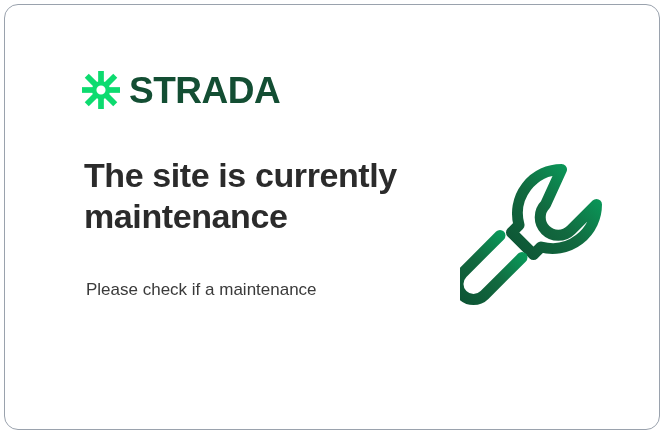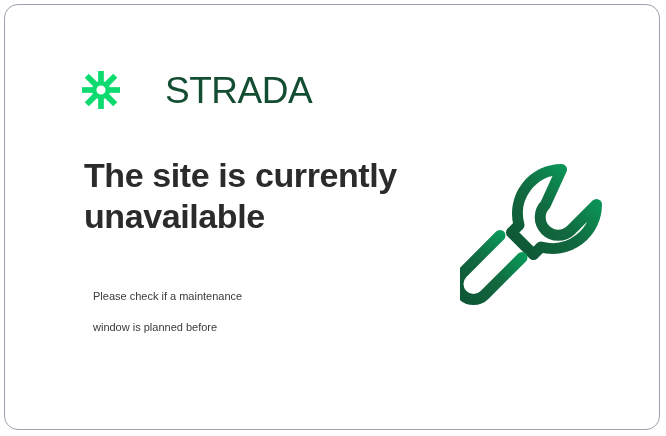--- a/index.html
+++ b/index.html
@@ -46,26 +46,25 @@
     gap: 9px;
   }
   .logo-mark {
     width: 38px;
     height: 38px;
     display: block;
     flex: 0 0 auto;
   }
   .logo-word {
     font-size: 37px;
-    font-weight: normal;
+    font-weight: bold;
     letter-spacing: -0.5px;
     color: #134e33;
     line-height: 1;
     white-space: nowrap;
-    margin-left: 36px;
   }
 
   
   .headline {
     position: absolute;
     left: 79px;
     top: 150px;
     width: 340px;
     margin: 0;
     font-size: 34px;
@@ -74,22 +73,22 @@
     letter-spacing: -0.4px;
     color: #2b2b2b;
   }
 
   
   .body-copy {
     position: absolute;
     left: 80px;
     top: 268px;
     width: 320px;
-    margin: 8px;
-    font-size: 11px;
+    margin: 1px;
+    font-size: 17px;
     font-weight: normal;
     line-height: 31px;
     color: #3a3a3a;
   }
   .body-copy .line {
     display: block;
     white-space: nowrap;
   }
 
   
@@ -136,25 +135,24 @@
                      A12 12 0 0 0 50 62
                      A12 12 0 0 0 62 50
                      A12 12 0 0 0 50 38
                      Z" fill-rule="evenodd"></path>
           </g>
         </svg>
       </span>
       <span class="logo-word">STRADA</span>
     </div>
 
-    <h1 class="headline">The site is currently unavailable</h1>
+    <h1 class="headline">The site is currently maintenance</h1>
 
     <p class="body-copy">
       <span class="line">Please check if a maintenance</span>
-      <span class="line">window is planned before</span>
     </p>
 
     <div class="wrench">
       <svg viewBox="0 0 152 155" xmlns="http://www.w3.org/2000/svg" aria-hidden="true">
         <defs>
           <linearGradient id="wrenchGrad" x1="0" y1="1" x2="1" y2="0">
             <stop offset="0%" stop-color="#0d5434"></stop>
             <stop offset="45%" stop-color="#12693f"></stop>
             <stop offset="100%" stop-color="#07a862"></stop>
           </linearGradient>

